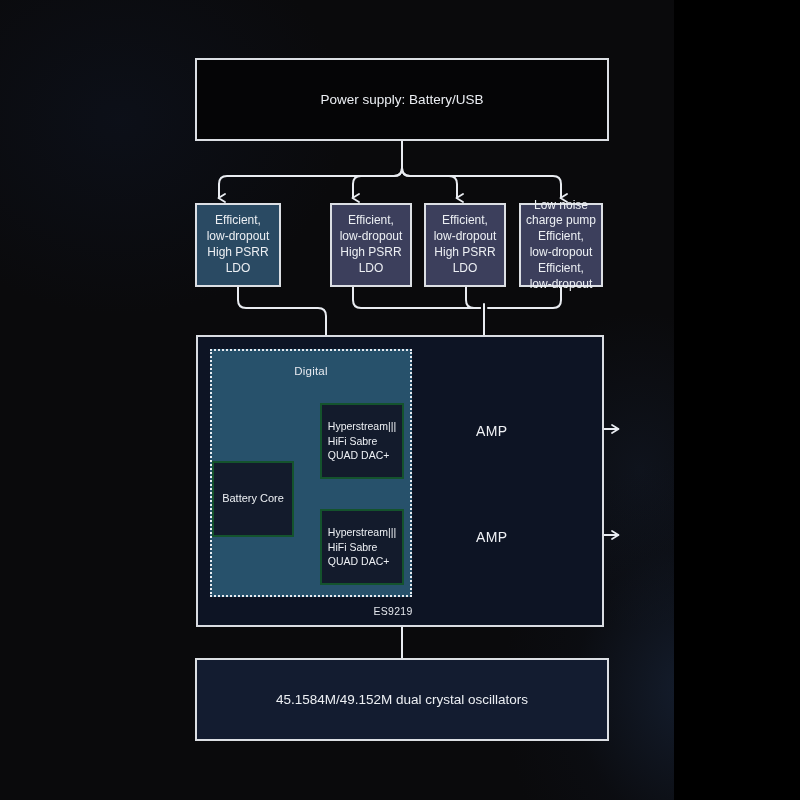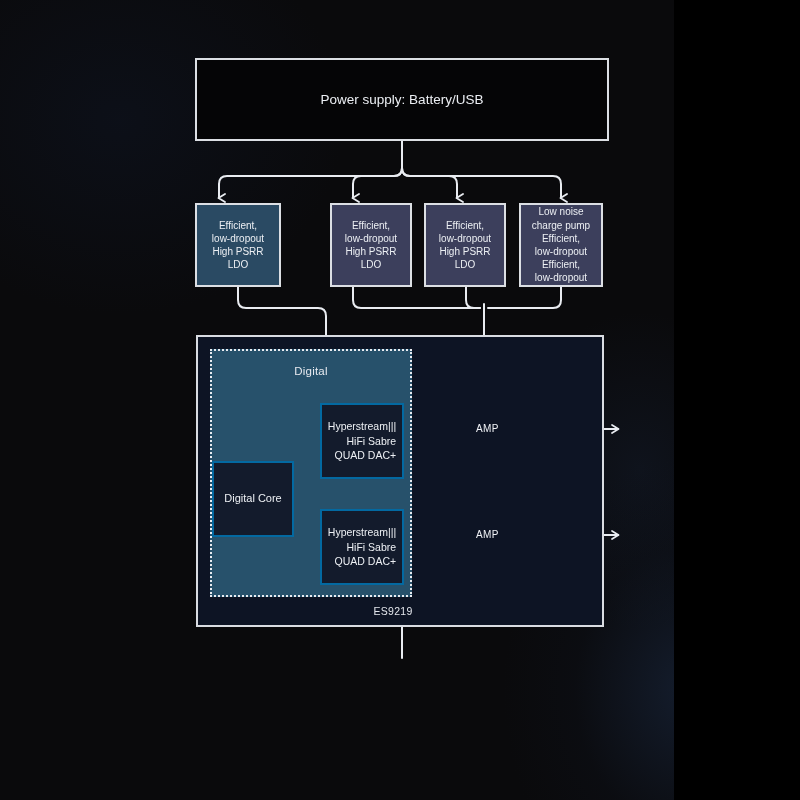--- a/index.html
+++ b/index.html
@@ -47,22 +47,22 @@
   }
   .box.power-supply {
     background: #050506;
     font-size: 13.5px;
   }
   .box.oscillator {
     background: #131c30;
     font-size: 13.5px;
   }
   .box.ldo {
-    font-size: 10px;
-    padding: 10px;
+    font-size: 12px;
+    padding: 2px;
   }
   .chip-outline {
     position: absolute;
     box-sizing: border-box;
     border: 2px solid #d9dce2;
     background: #0d1424;
     margin-top: 15px;
   }
   .subblock {
     position: absolute;
@@ -75,26 +75,26 @@
     right: 0;
     top: 14px;
     text-align: center;
     font-size: 11.5px;
     color: #e6e9ef;
     letter-spacing: 0.2px;
   }
   .inner-box {
     position: absolute;
     box-sizing: border-box;
-    border: 2px solid #0369a1;
+    border: 2px solid #14532d;
     background: #131b2c;
     display: flex;
     align-items: center;
     justify-content: center;
-    text-align: right;
+    text-align: left;
     color: #edf0f4;
     font-size: 10.5px;
     line-height: 1.42;
   }
   .chip-name {
     position: absolute;
     text-align: center;
     font-size: 10.5px;
     color: #e3e6ec;
     letter-spacing: 0.3px;
@@ -105,21 +105,21 @@
     display: flex;
     align-items: center;
     padding: 0 6px;
     font-size: 11px;
     color: #ffffff;
     border: 1px solid #6fa7c2;
     white-space: nowrap;
   }
   .amp-label {
     position: absolute;
-    font-size: 10px;
+    font-size: 14px;
     color: #f0f2f6;
     letter-spacing: 0.4px;
   }
 </style>
 </head>
 <body>
 
 <div id="stage">
 
   <svg id="diagram" viewBox="0 0 800 800">
@@ -203,35 +203,38 @@
   </div>
 
   <div class="chip-outline" style="left:196px; top:320px; width:408px; height:292px;">
 
     <div class="subblock" style="left:12px; top:12px; width:202px; height:248px; background:#27516b;">
       <div class="subblock-label">Digital</div>
     </div>
 
 
     <div class="inner-box" style="left:14px; top:124px; width:82px; height:76px; font-size:11px;">
-      <span>Digital Core</span>
+      <span>Battery Core</span>
     </div>
 
     <div class="inner-box" style="left:122px; top:66px; width:84px; height:76px;">
       <span style="white-space:pre-line;">Hyperstream|||
 HiFi Sabre
 QUAD DAC+</span>
     </div>
 
     <div class="inner-box" style="left:122px; top:172px; width:84px; height:76px;">
       <span style="white-space:pre-line;">Hyperstream|||
 HiFi Sabre
 QUAD DAC+</span>
     </div>
 
     <div class="chip-name" style="left:0; right:14px; top:268px;">ES9219</div>
   </div>
 
   <div class="amp-label" style="left:476px; top:423px;">AMP</div>
   <div class="amp-label" style="left:476px; top:529px;">AMP</div>
 
+  <div class="box oscillator" style="left:195px; top:658px; width:414px; height:83px;">
+    <span>45.1584M/49.152M dual crystal oscillators</span>
+  </div>
 
 </div>
 
 </body></html>

